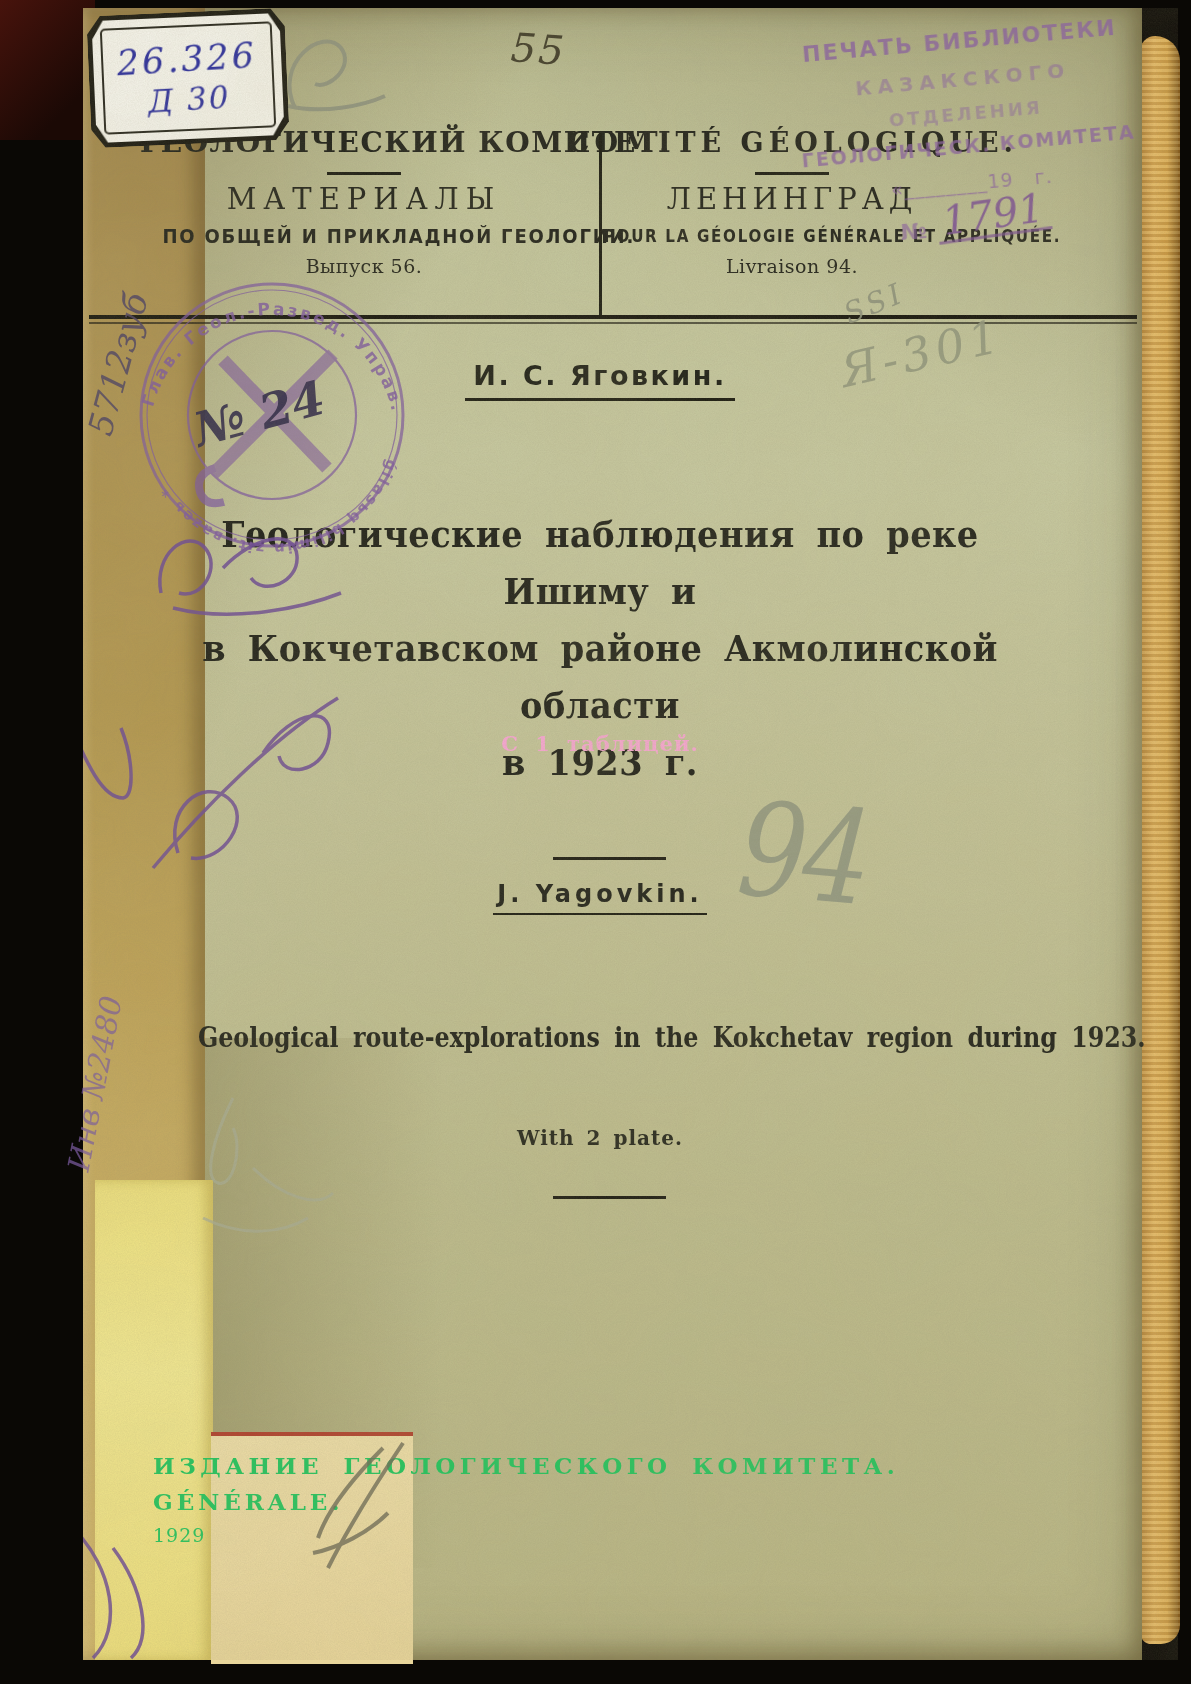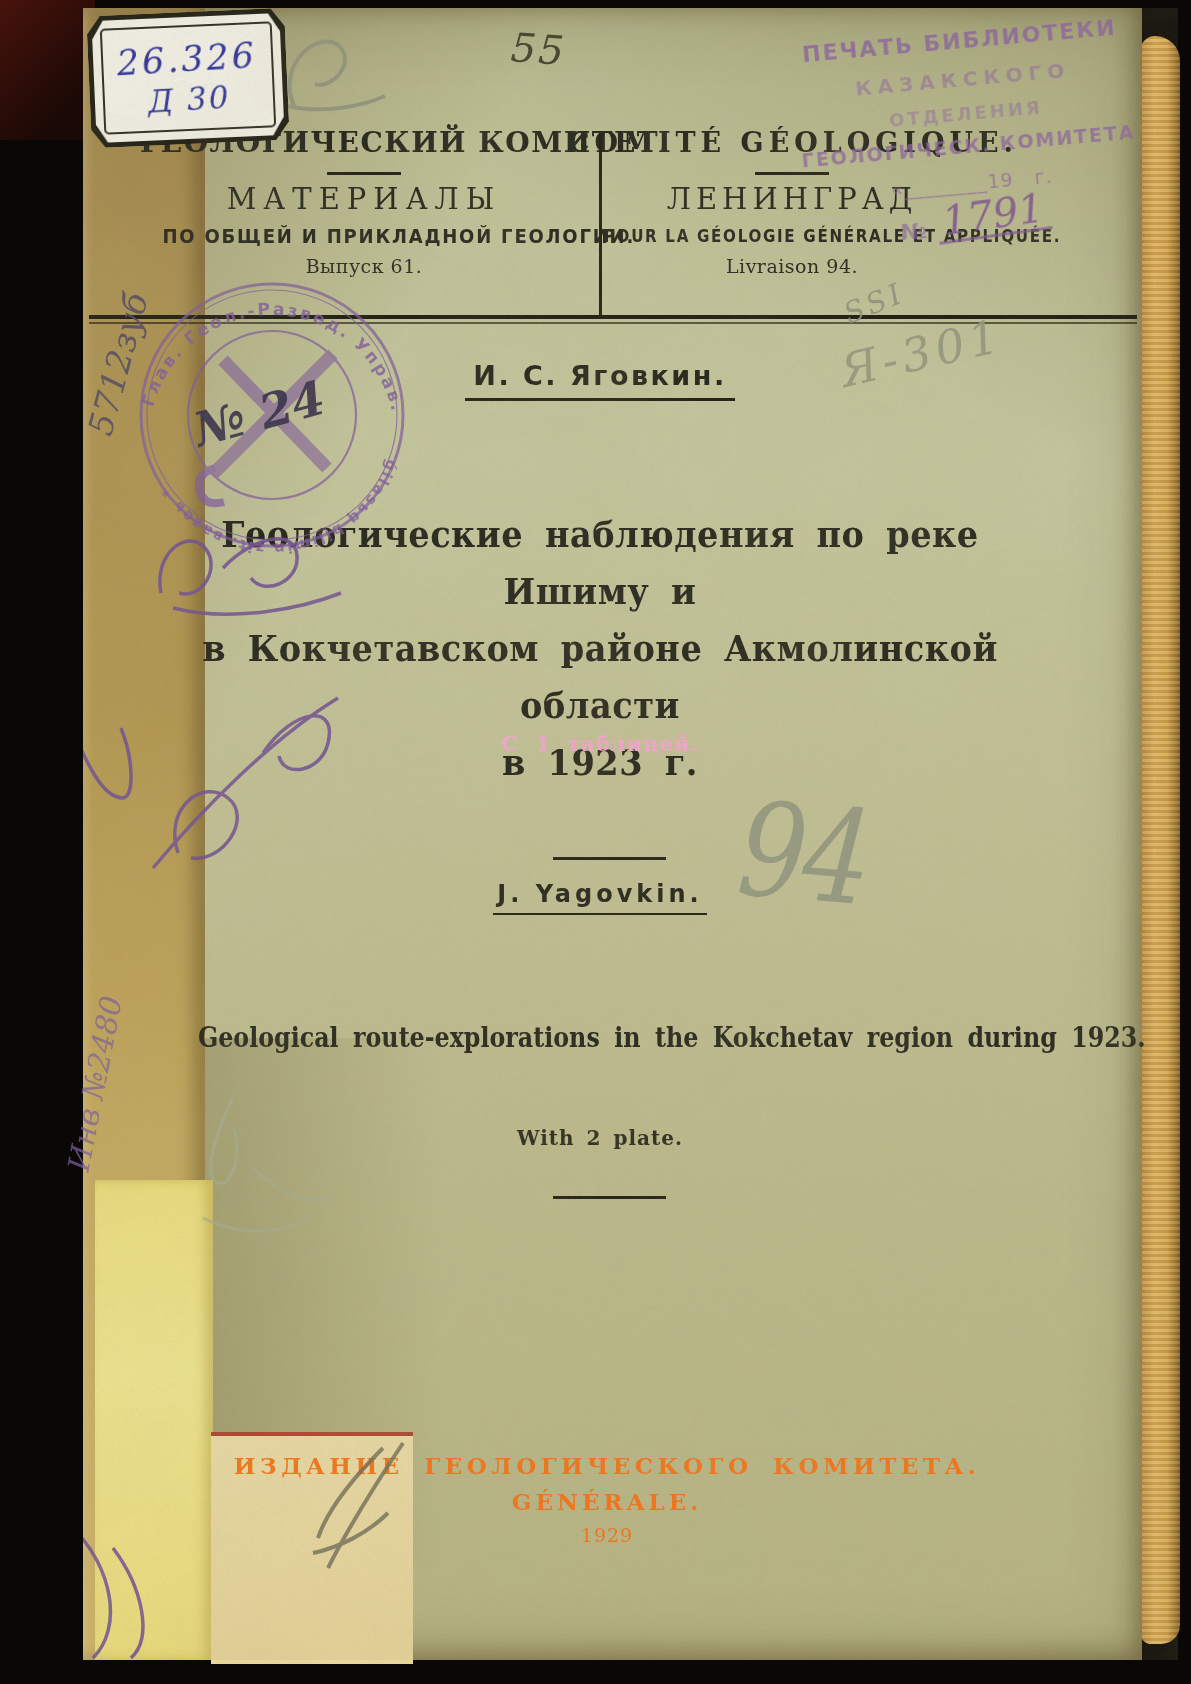--- a/index.html
+++ b/index.html
@@ -59,21 +59,21 @@
   .rule-sm1{position:absolute;left:470px;top:849px;width:113px;height:2.5px;background:#1b1a12;}
   .author-en{position:absolute;left:87px;top:872px;width:860px;text-align:center;}
   .author-en span{display:inline-block;font:700 24px "DejaVu Sans",sans-serif;letter-spacing:4px;
         color:#20211a;border-bottom:2.5px solid #1b1b12;padding:0 4px 5px;text-align:center;}
   .title-en{position:absolute;left:60px;top:1014px;width:915px;text-align:center;
         font:700 27px "DejaVu Serif",serif;transform:scaleX(.88);transform-origin:center;
         word-spacing:7px;color:#22231b;white-space:nowrap;}
   .plate-en{position:absolute;left:87px;top:1118px;width:860px;text-align:center;
         font:700 20px "DejaVu Serif",serif;letter-spacing:1px;word-spacing:4px;color:#22231b;}
   .rule-sm2{position:absolute;left:470px;top:1188px;width:113px;height:3px;background:#1b1a12;}
-  .imprint{position:absolute;left:94px;top:1444px;width:860px;text-align:center;color:#f97316;}
+  .imprint{position:absolute;left:70px;top:1444px;width:860px;color:#22c55e;}
   .pub{font:700 23px "DejaVu Serif",serif;letter-spacing:4.5px;word-spacing:8px;}
   .city{font:700 23px "DejaVu Serif",serif;letter-spacing:4px;margin-top:9px;}
   .year{font:400 19px "DejaVu Serif",serif;margin-top:9px;letter-spacing:1px;}
   
   .hand{position:absolute;font-family:"DejaVu Serif",serif;font-style:italic;white-space:nowrap;}
   .h55{left:428px;top:18px;font-size:40px;color:#413d2a;transform:rotate(4deg);letter-spacing:2px;}
   .ssi{left:760px;top:278px;font-size:29px;color:#8f937d;transform:rotate(-22deg);letter-spacing:4px;opacity:.9;}
   .ya301{left:756px;top:318px;font-size:46px;color:#93987f;transform:rotate(-13deg);letter-spacing:5px;opacity:.9;}
   .p94{left:642px;top:770px;font-size:130px;color:#8f9580;transform:rotate(5deg) scaleX(.82);
         letter-spacing:-4px;opacity:.85;}
@@ -120,21 +120,21 @@
     <div class="spine-soft"></div>
     <div class="tape"></div>
     <div class="label-tan"></div>
 
     <div class="masthead printed">
       <div class="col left">
         <div class="committee">ГЕОЛОГИЧЕСКИЙ КОМИТЕТ.</div>
         <div class="mini-rule"></div>
         <div class="materials">МАТЕРИАЛЫ</div>
         <div class="series">ПО ОБЩЕЙ И ПРИКЛАДНОЙ ГЕОЛОГИИ.</div>
-        <div class="issue">Выпуск 61.</div>
+        <div class="issue">Выпуск 56.</div>
       </div>
       <div class="col right">
         <div class="committee">COMITÉ GÉOLOGIQUE.</div>
         <div class="mini-rule"></div>
         <div class="materials">ЛЕНИНГРАД</div>
         <div class="series">POUR LA GÉOLOGIE GÉNÉRALE ET APPLIQUÉE.</div>
         <div class="issue">Livraison 94.</div>
       </div>
     </div>
     <div class="mast-divider"></div>

